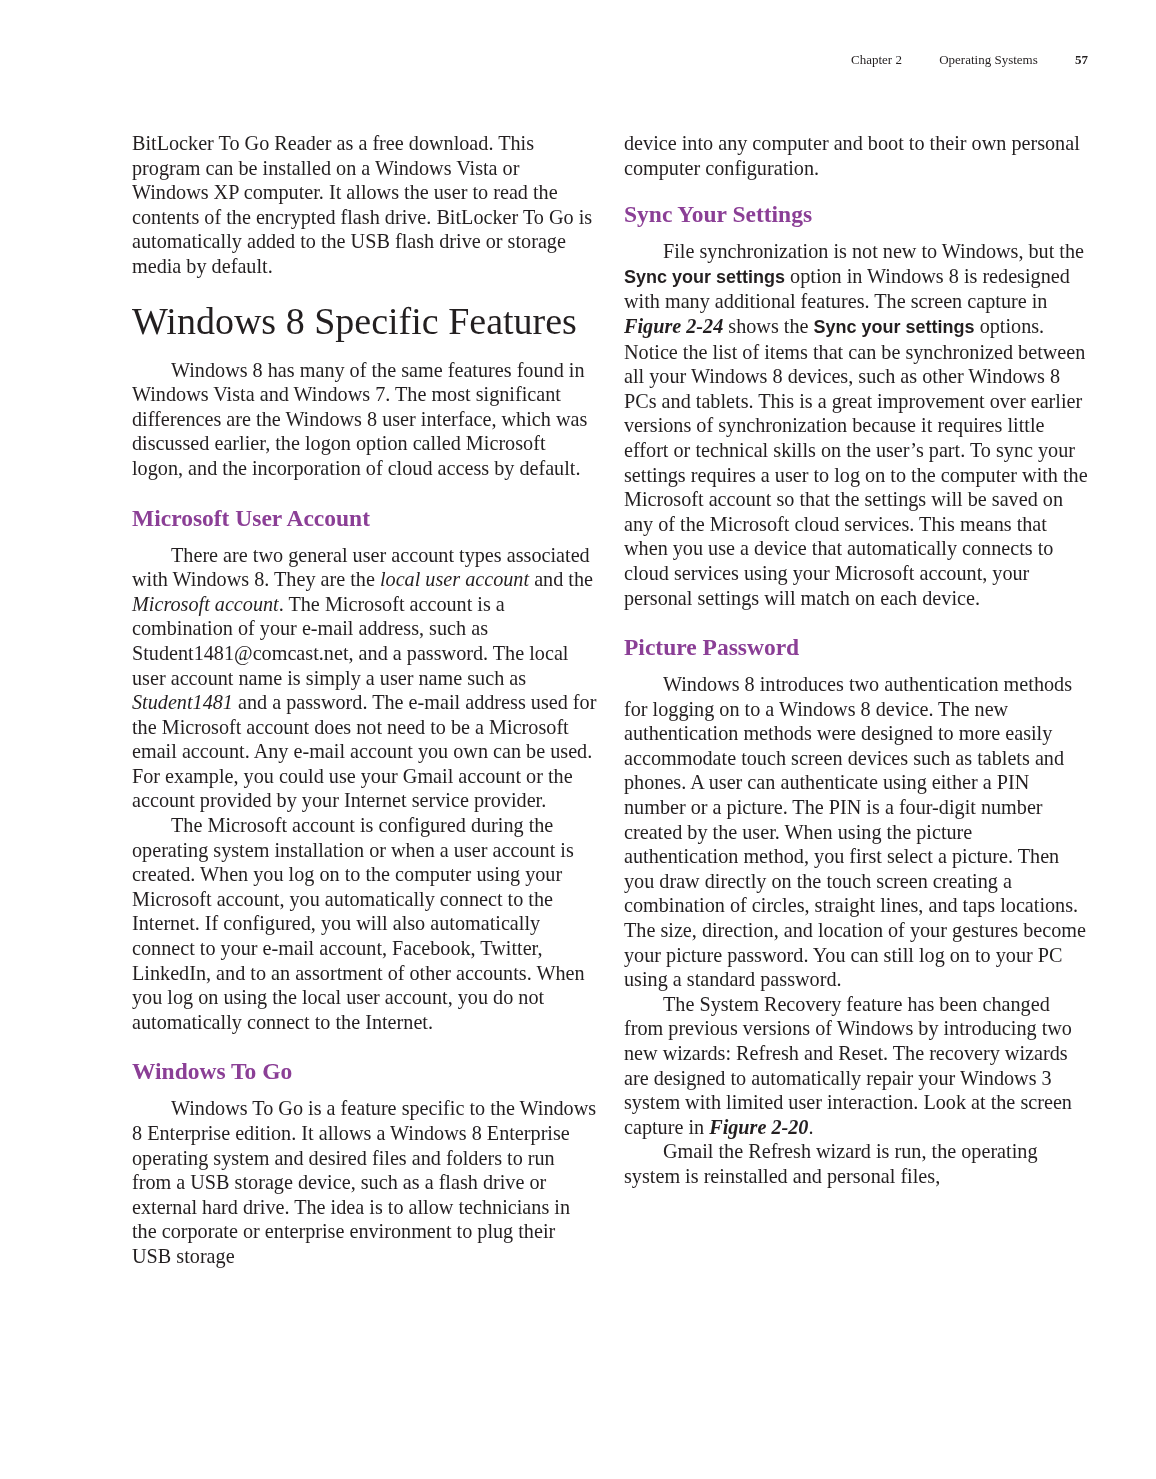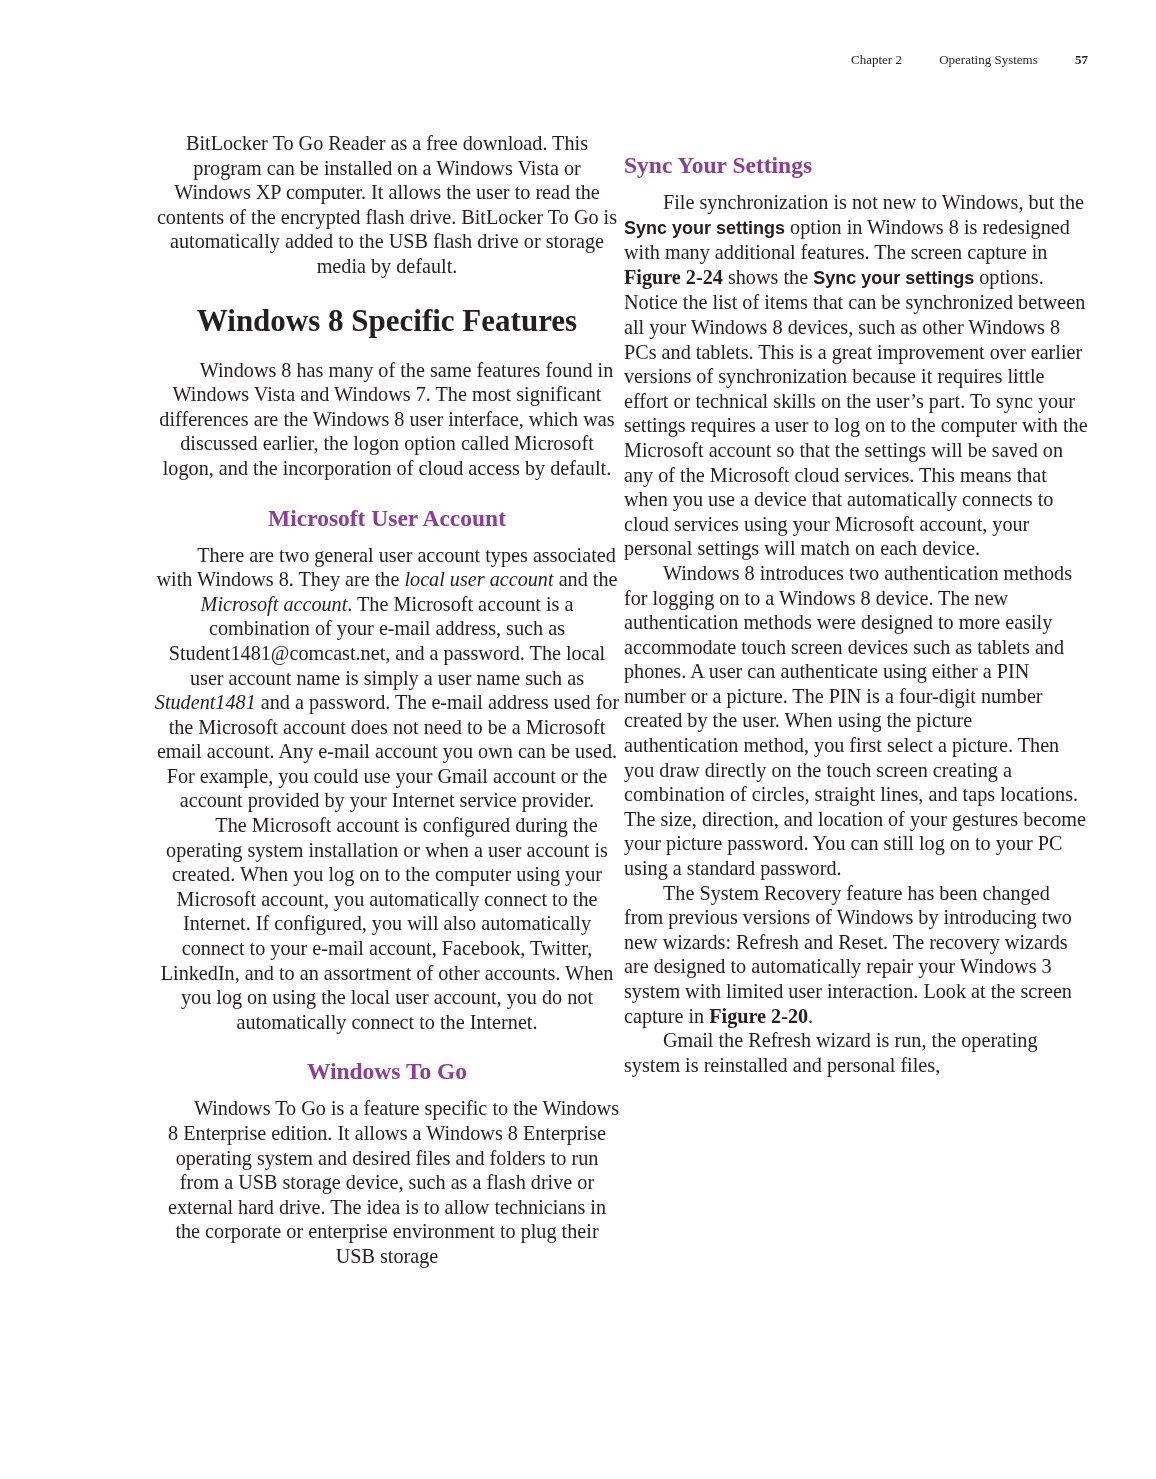--- a/index.html
+++ b/index.html
@@ -3,29 +3,29 @@
 <meta charset="utf-8">
 <style>
   html, body { margin: 0; padding: 0; background: #ffffff; }
   body { width: 1156px; height: 1479px; position: relative; overflow: hidden;
          font-family: "Liberation Serif", "DejaVu Serif", serif; color: #231f20; }
   .running-head { position: absolute; top: 52px; right: 68px; font-size: 13px; color: #231f20; white-space: nowrap; }
   .running-head .chap { margin-right: 34px; }
   .running-head .sec { margin-right: 34px; }
   .running-head .pg { font-weight: bold; }
   .col { position: absolute; top: 131px; font-size: 20.2px; line-height: 24.6px; }
-  .col.left { left: 154px; width: 466px; text-align: center; }
+  .col.left { left: 132px; width: 466px; }
   .col.right { left: 624px; width: 466px; }
   p { margin: 0; }
   p.indent { text-indent: 39px; }
-  h1 { font-size: 31px; font-weight: bold; margin: 25px 0 20px 0; line-height: 34px; color: #231f20; }
+  h1 { font-size: 38px; font-weight: normal; margin: 25px 0 20px 0; line-height: 34px; color: #231f20; }
   h2 { font-size: 23.5px; font-weight: bold; color: #8b3f96; margin: 23px 0 11px 0; line-height: 28px; }
   .right h2:first-of-type { margin-top: 20px; }
   .ui { font-family: "Liberation Sans", "DejaVu Sans", sans-serif; font-weight: bold; font-size: 18px; }
-  b { font-weight: bold; }
+  b { font-weight: bold; font-style: italic; }
   i { font-style: italic; }
 </style>
 </head>
 <body>
 
 <div class="running-head">
   <span class="chap">Chapter 2</span>
   <span class="sec">Operating Systems</span>
   <span class="pg">57</span>
 </div>
@@ -38,21 +38,23 @@
 
   <h2>Microsoft User Account</h2>
   <p class="indent"><span>There are two general user account types associated with Windows 8. They are the </span><i>local user account</i><span> and the </span><i>Microsoft account</i><span>. The Microsoft account is a combination of your e-mail address, such as Student1481@comcast.net, and a password. The local user account name is simply a user name such as </span><i>Student1481</i><span> and a password. The e-mail address used for the Microsoft account does not need to be a Microsoft email account. Any e-mail account you own can be used. For example, you could use your Gmail account or the account provided by your Internet service provider.</span></p>
   <p class="indent">The Microsoft account is configured during the operating system installation or when a user account is created. When you log on to the computer using your Microsoft account, you automatically connect to the Internet. If configured, you will also automatically connect to your e-mail account, Facebook, Twitter, LinkedIn, and to an assortment of other accounts. When you log on using the local user account, you do not automatically connect to the Internet.</p>
 
   <h2>Windows To Go</h2>
   <p class="indent">Windows To Go is a feature specific to the Windows 8 Enterprise edition. It allows a Windows 8 Enterprise operating system and desired files and folders to run from a USB storage device, such as a flash drive or external hard drive. The idea is to allow technicians in the corporate or enterprise environment to plug their USB storage</p>
 </div>
 
 <div class="col right">
+  <p>device into any computer and boot to their own personal computer configuration.</p>
 
   <h2>Sync Your Settings</h2>
   <p class="indent"><span>File synchronization is not new to Windows, but the </span><span class="ui">Sync your settings</span><span> option in Windows 8 is redesigned with many additional features. The screen capture in </span><b>Figure 2-24</b><span> shows the </span><span class="ui">Sync your settings</span><span> options. Notice the list of items that can be synchronized between all your Windows 8 devices, such as other Windows 8 PCs and tablets. This is a great improvement over earlier versions of synchronization because it requires little effort or technical skills on the user’s part. To sync your settings requires a user to log on to the computer with the Microsoft account so that the settings will be saved on any of the Microsoft cloud services. This means that when you use a device that automatically connects to cloud services using your Microsoft account, your personal settings will match on each device.</span></p>
 
+  <h2>Picture Password</h2>
   <p class="indent">Windows 8 introduces two authentication methods for logging on to a Windows 8 device. The new authentication methods were designed to more easily accommodate touch screen devices such as tablets and phones. A user can authenticate using either a PIN number or a picture. The PIN is a four-digit number created by the user. When using the picture authentication method, you first select a picture. Then you draw directly on the touch screen creating a combination of circles, straight lines, and taps locations. The size, direction, and location of your gestures become your picture password. You can still log on to your PC using a standard password.</p>
 
   <p class="indent"><span>The System Recovery feature has been changed from previous versions of Windows by introducing two new wizards: Refresh and Reset. The recovery wizards are designed to automatically repair your Windows 3 system with limited user interaction. Look at the screen capture in </span><b>Figure 2-20</b><span>.</span></p>
   <p class="indent">Gmail the Refresh wizard is run, the operating system is reinstalled and personal files,</p>
 </div>
 
 </body></html>

